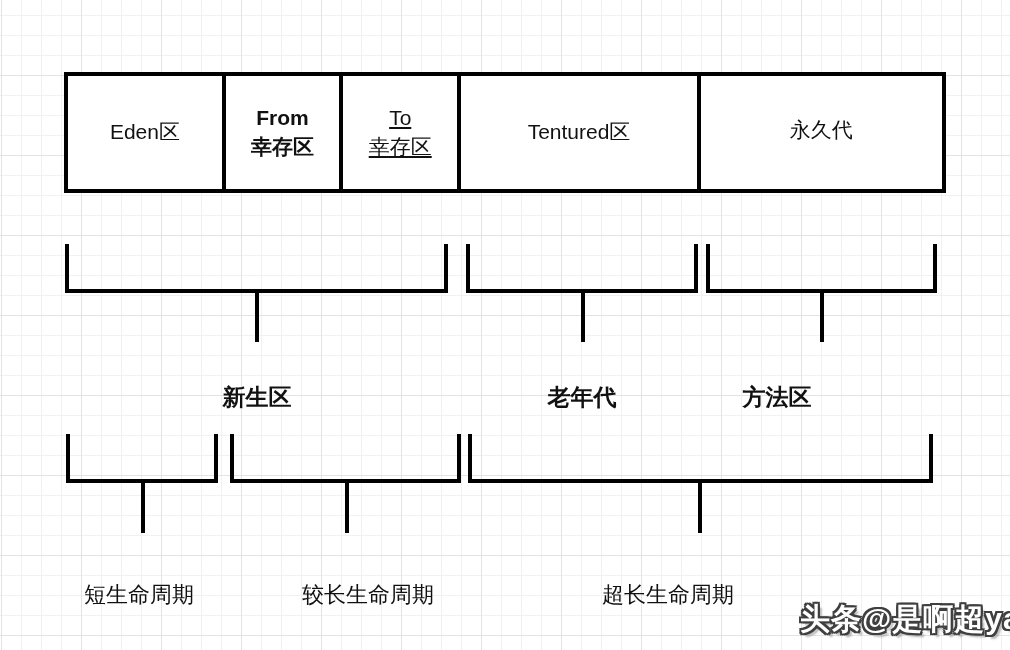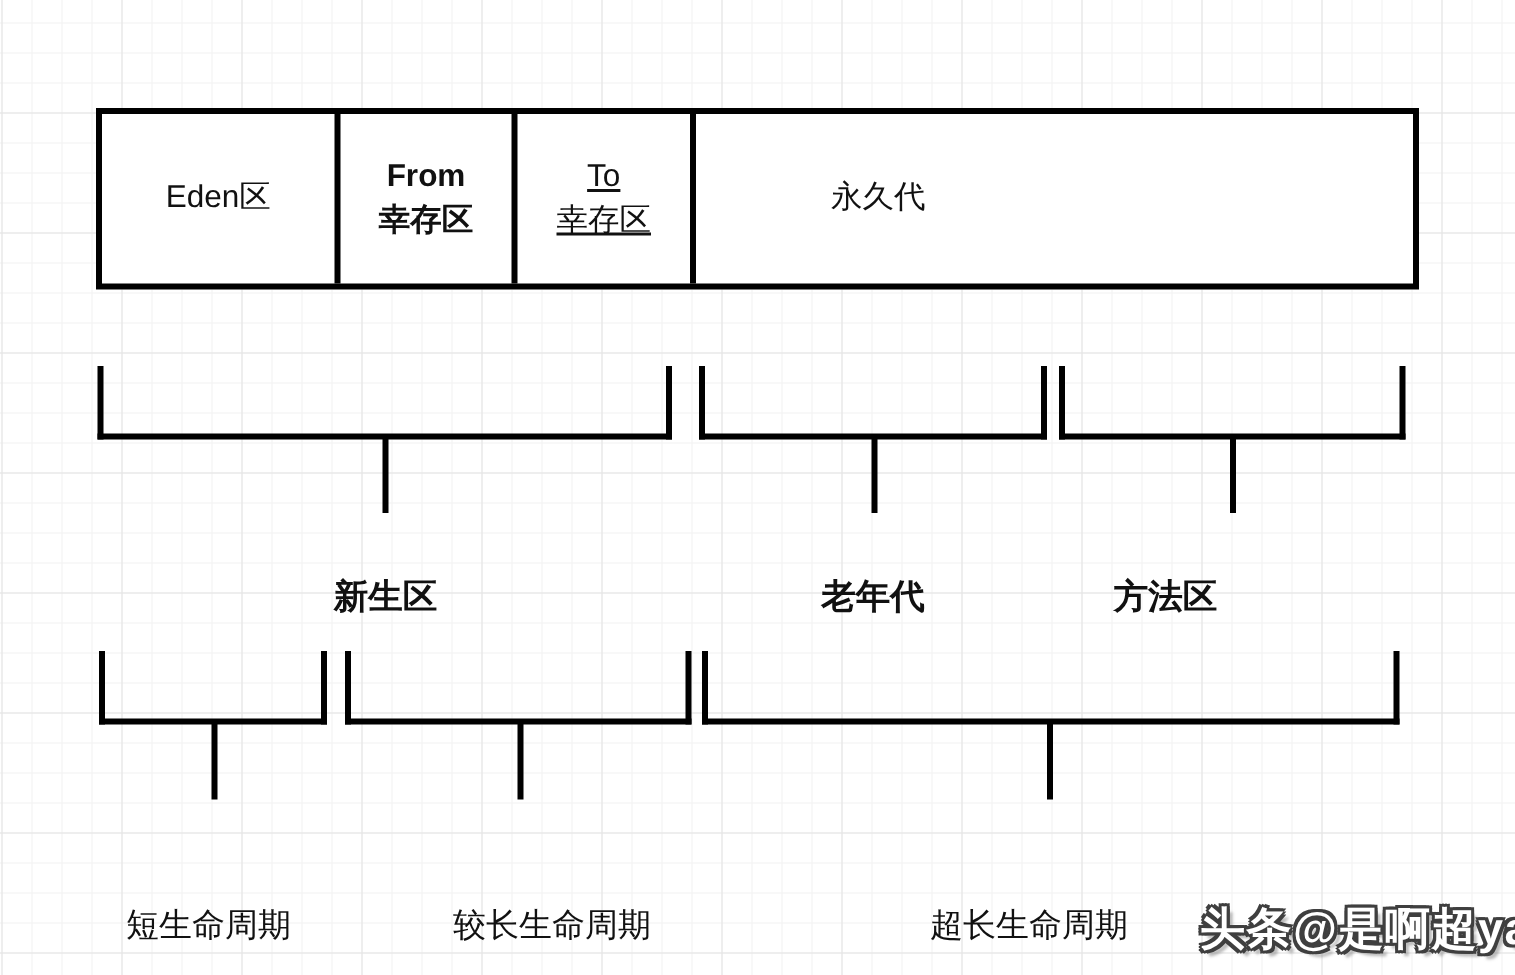--- a/index.html
+++ b/index.html
@@ -43,21 +43,21 @@
     font-size: 21px;
     line-height: 1.35;
     white-space: pre-line;
     color: #111;
   }
   .box-cell:last-child { border-right: none; }
   .w-eden { width: 159px; }
   .w-from { width: 118px; font-weight: bold; }
   .w-to   { width: 119px; text-decoration: underline; }
   .w-ten  { width: 241px; }
-  .w-perm { width: 243px; }
+  .w-perm { width: 243px; font-family: Liberation Mono, monospace; }
 
   
   .bracket {
     position: absolute;
     box-sizing: border-box;
     border-left: 4px solid #000;
     border-right: 4px solid #000;
     border-bottom: 4px solid #000;
     height: 49px;
   }
@@ -97,25 +97,24 @@
   .gl-old    { left: 582px; }
   .gl-method { left: 777px; }
 
   .life-label {
     position: absolute;
     top: 580px;
     transform: translateX(-50%);
     font-size: 22px;
     white-space: nowrap;
     color: #111;
-    margin-top: 22px;
   }
   .ll-short   { left: 139px; }
   .ll-longer  { left: 368px; }
-  .ll-longest { left: 686px; }
+  .ll-longest { left: 668px; }
 
   
   .watermark {
     position: absolute;
     left: 800px; top: 599px;
     font-size: 30px;
     font-weight: bold;
     letter-spacing: 1px;
     white-space: nowrap;
     color: #ffffff;
@@ -131,20 +130,21 @@
 <body>
 
 <div id="stage">
 
   <div class="box-row">
     <div class="box-cell w-eden">Eden区</div>
     <div class="box-cell w-from">From
 幸存区</div>
     <div class="box-cell w-to">To
 幸存区</div>
+    <div class="box-cell w-ten">Tentured区</div>
     <div class="box-cell w-perm">永久代</div>
   </div>
 
   <div class="bracket b-young"></div>
   <div class="bracket b-old"></div>
   <div class="bracket b-method"></div>
   <div class="stem s-young"></div>
   <div class="stem s-old"></div>
   <div class="stem s-method"></div>
 

